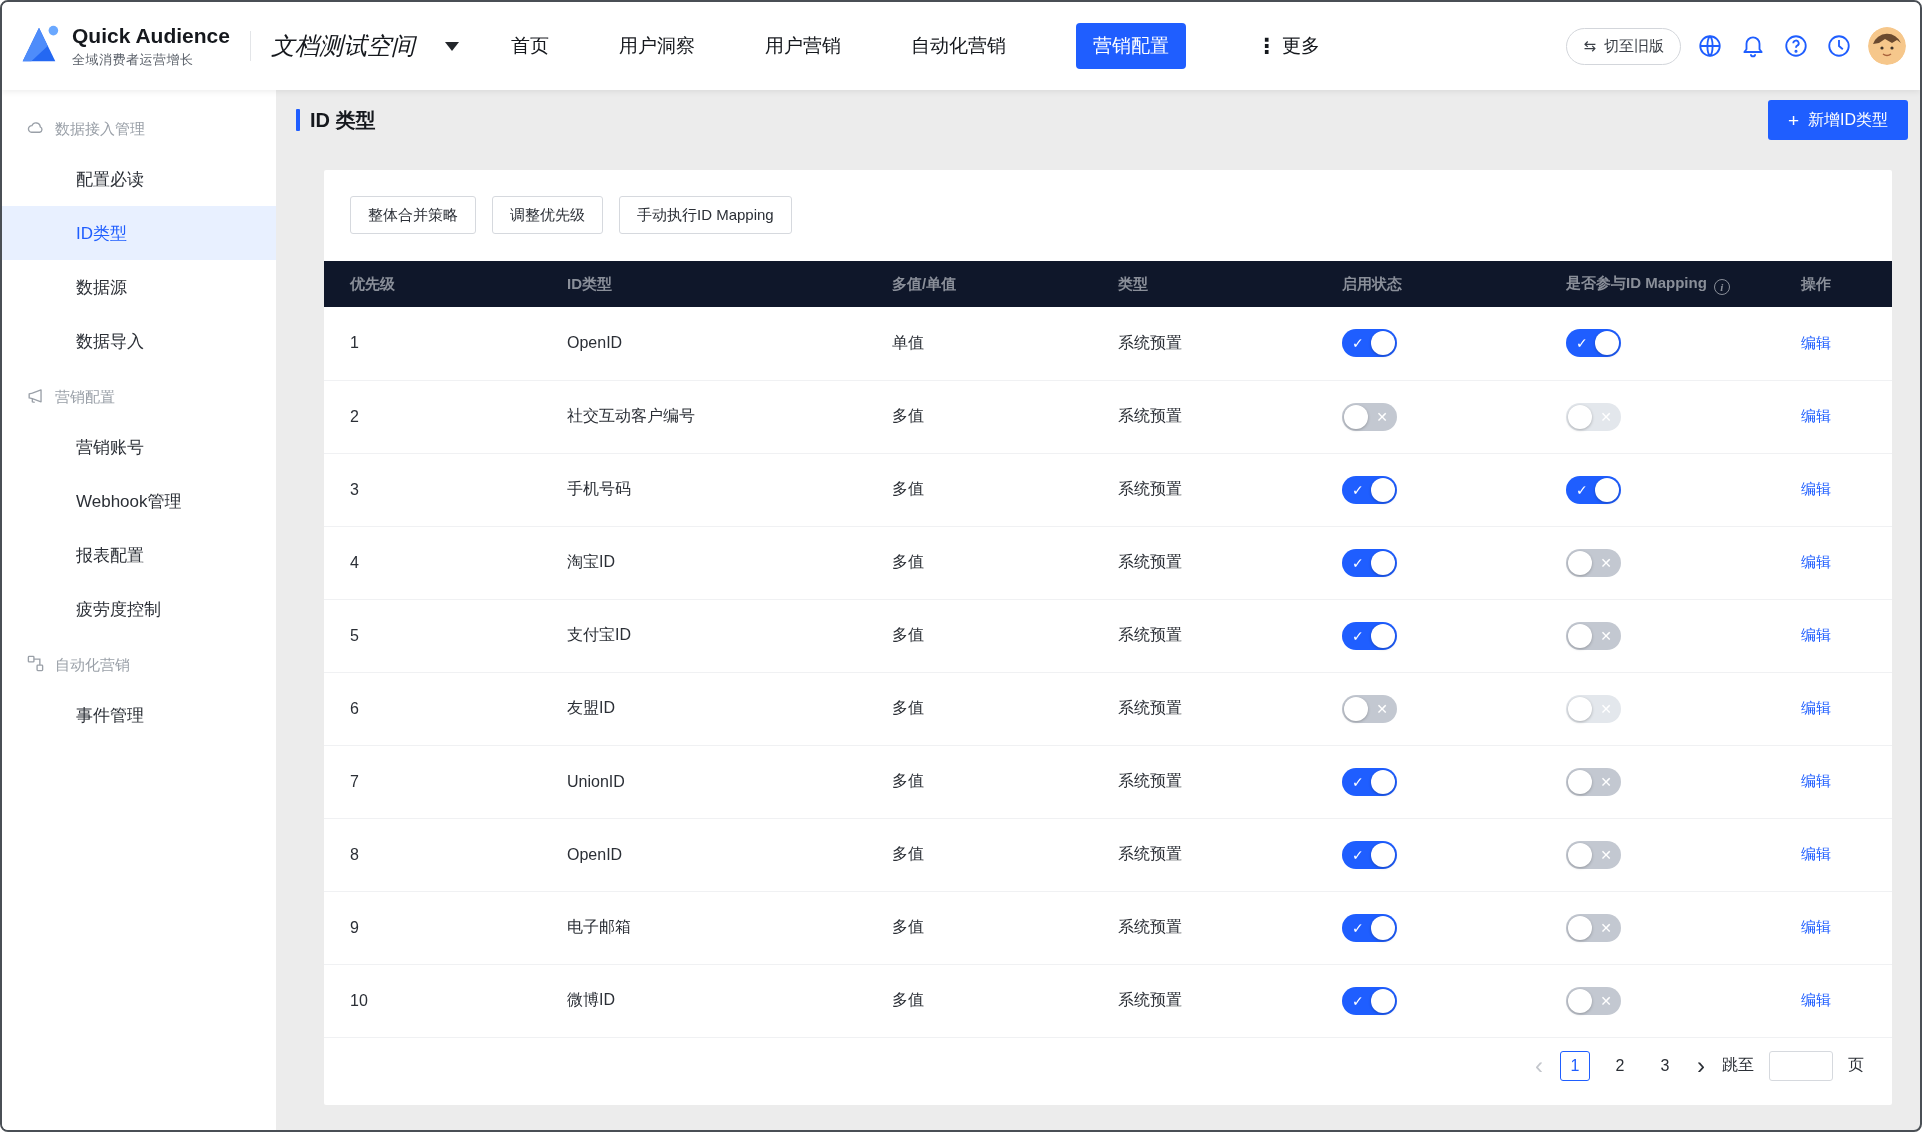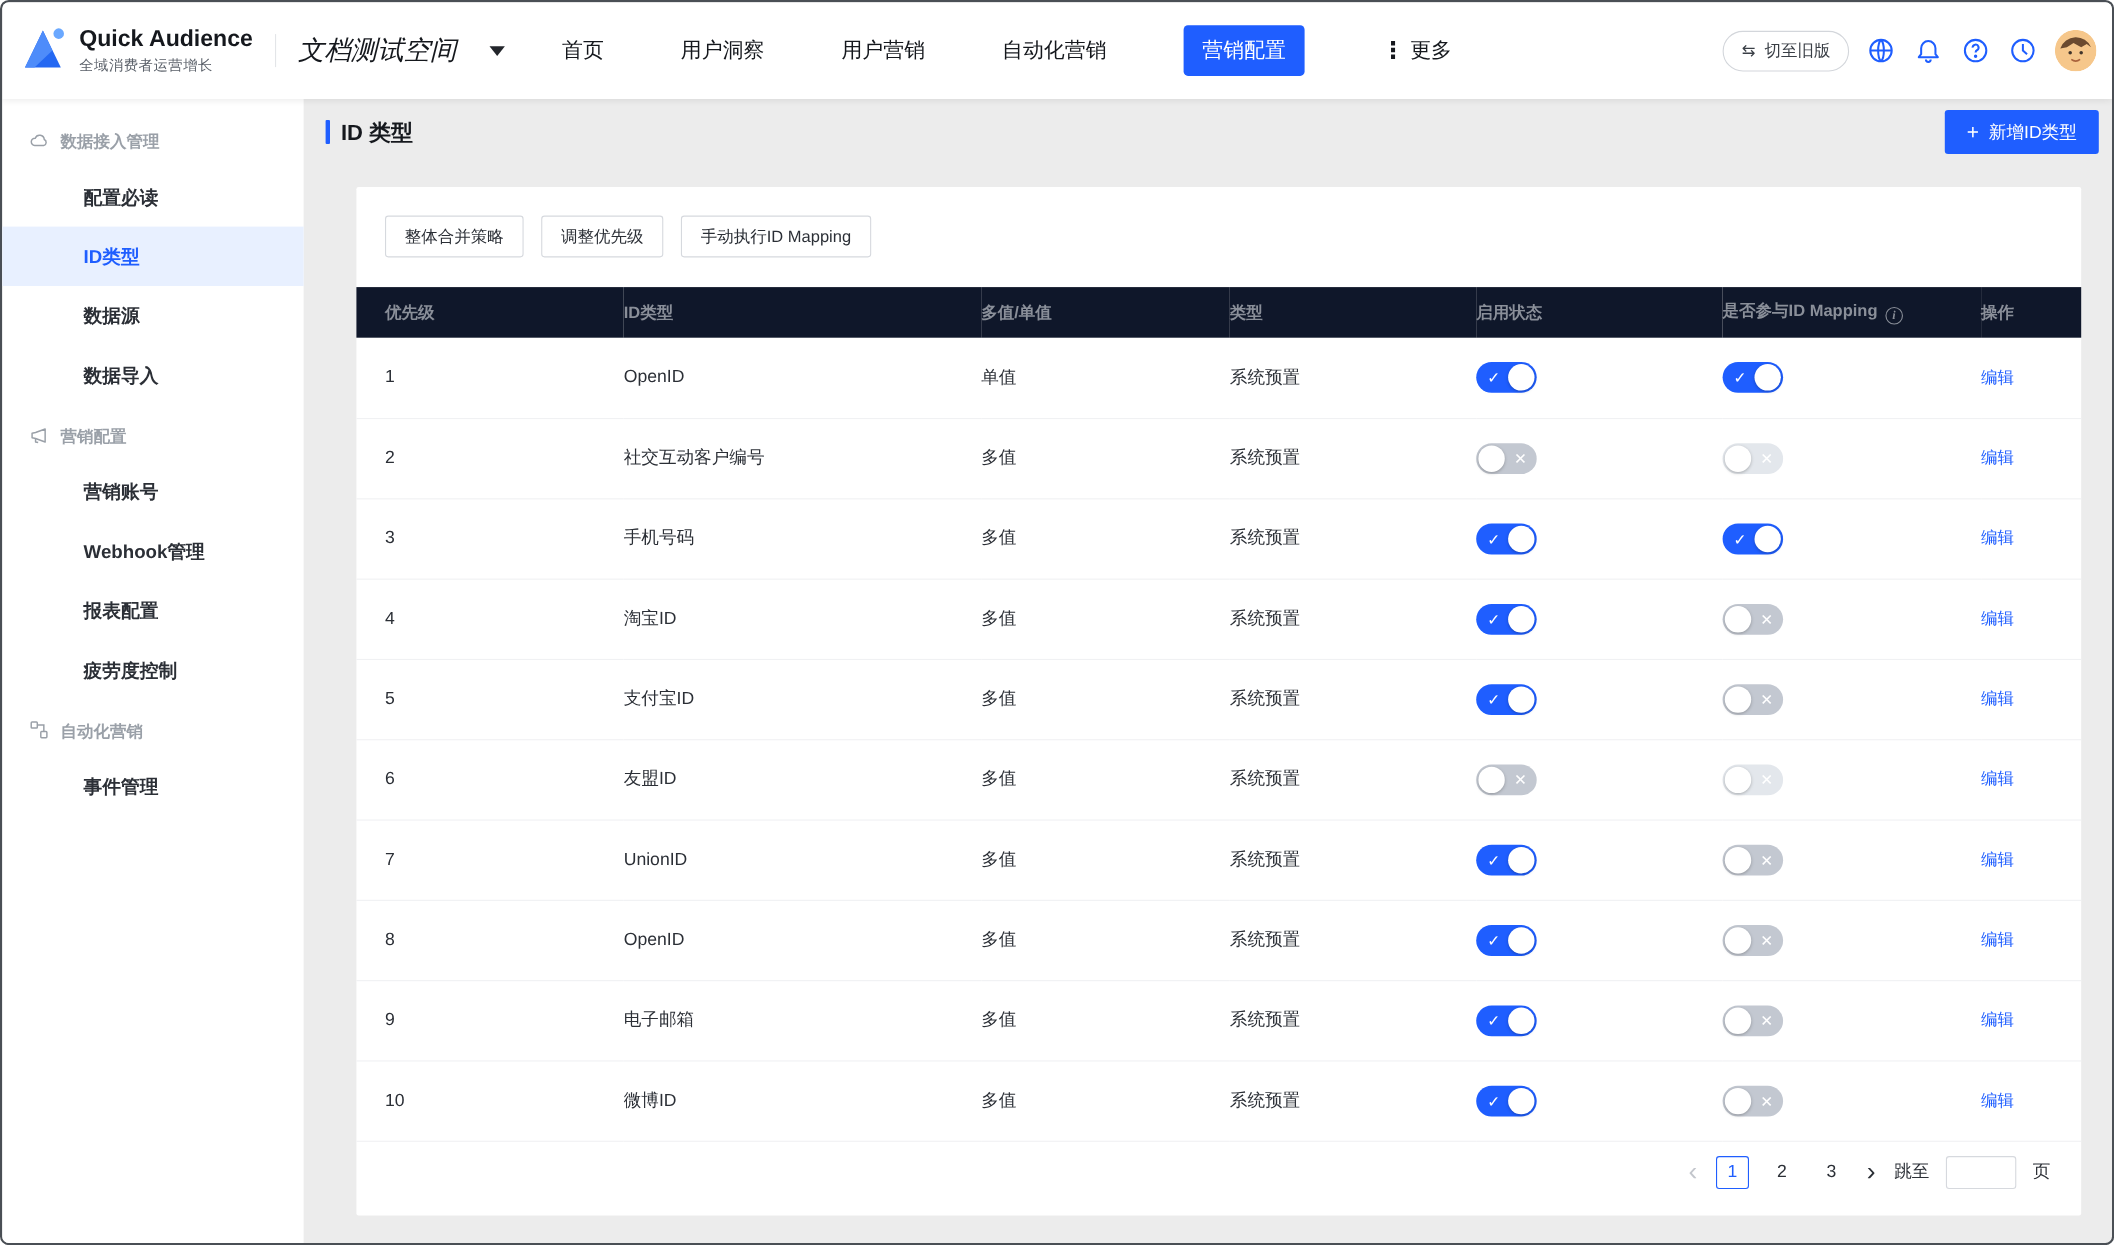--- a/index.html
+++ b/index.html
@@ -31,21 +31,21 @@
   .nav-more{display:flex;align-items:center;gap:5px;font-size:19px;color:#15181d;cursor:pointer;}
   .more-dots{font-size:21px;font-weight:bold;color:#15181d;}
   .top-right{margin-left:auto;display:flex;align-items:center;gap:15px;}
   .pill{border:1px solid #d3d6db;border-radius:19px;padding:8px 16px;font-size:15px;color:#3a3f46;
         display:flex;align-items:center;gap:8px;cursor:pointer;background:#fff;white-space:nowrap;}
   .icon-btn{width:28px;height:28px;display:flex;align-items:center;justify-content:center;cursor:pointer;}
   .avatar{width:38px;height:38px;border-radius:50%;overflow:hidden;cursor:pointer;flex-shrink:0;}
 
   
   .body-row{flex:1;display:flex;min-height:0;}
-  .sidebar{width:274px;flex-shrink:0;background:#fff;padding-top:16px;font-weight:bold;}
+  .sidebar{width:274px;flex-shrink:0;background:#fff;padding-top:16px;}
   .group-header{display:flex;align-items:center;gap:10px;padding-left:24px;height:46px;
                 color:#9aa0a8;font-size:15px;margin-top:6px;}
   .group-header:first-child{margin-top:0;}
   .side-item{height:54px;display:flex;align-items:center;padding-left:74px;font-size:17px;
              color:var(--text);cursor:pointer;}
   .side-item.active{background:var(--primary-light);color:var(--primary);}
 
   .main{flex:1;display:flex;flex-direction:column;min-width:0;}
   .title-row{height:60px;flex-shrink:0;display:flex;align-items:center;padding:0 12px 0 20px;}
   .title-bar{width:4px;height:22px;background:var(--primary);margin-right:10px;border-radius:1px;}

